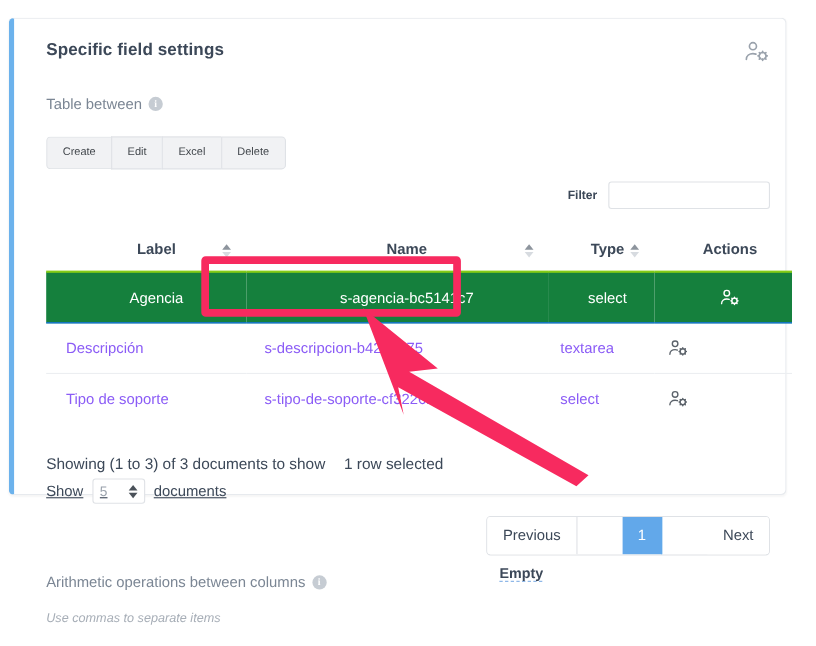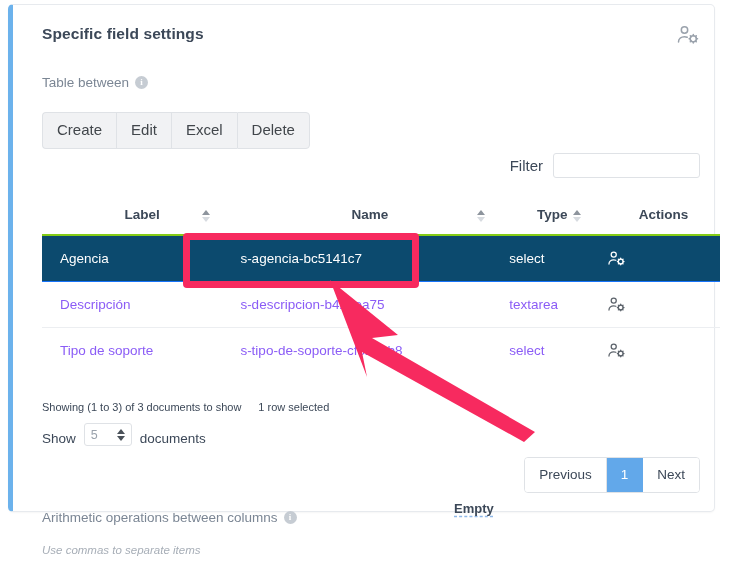--- a/index.html
+++ b/index.html
@@ -15,23 +15,23 @@
     position: relative;
     width: 742px;
     height: 587px;
     background: #ffffff;
   }
 
   
   .card {
     position: absolute;
     left: 8px;
-    top: 4px;
+    top: 16px;
     width: 707px;
-    height: 508px;
+    height: 434px;
     background: #ffffff;
     border: 1px solid #e7eaee;
     border-left: 5px solid #6cb2ec;
     border-radius: 5px;
     box-sizing: border-box;
     box-shadow: 0 1px 2px rgba(0,0,0,0.04);
   }
 
   .card-title {
     position: absolute;
@@ -105,21 +105,21 @@
 
   
   .btn-group {
     position: absolute;
     left: 29px;
     top: 107px;
     display: flex;
   }
   .btn-group button {
     font-family: "Liberation Sans", sans-serif;
-    font-size: 15px;
+    font-size: 10px;
     color: #41464b;
     background: #f1f2f4;
     border: 1px solid #dfe2e6;
     border-right: none;
     padding: 7px 14px 8px 14px;
     cursor: pointer;
     line-height: 1.3;
   }
   .btn-group button:first-child {
     border-top-left-radius: 4px;
@@ -134,22 +134,23 @@
   
   .filter-wrap {
     position: absolute;
     right: 14px;
     top: 148px;
     display: flex;
     align-items: center;
     gap: 10px;
   }
   .filter-label {
-    font-size: 15px;
-    color: #3c4858;
+    font-size: 11px;
+    color: #3c4858;
+    font-weight: bold;
   }
   .filter-input {
     width: 147px;
     height: 25px;
     border: 1px solid #dfe2e6;
     border-radius: 3px;
     background: #ffffff;
     font-family: "Liberation Sans", sans-serif;
     font-size: 13px;
     padding: 0 6px;
@@ -211,55 +212,57 @@
     font-size: 13.5px;
     border-bottom: 1px solid #eceef1;
     vertical-align: middle;
   }
   td.col-label  { padding-left: 18px; }
   td.col-name   { padding-left: 16px; }
   td.col-type   { padding-left: 10px; }
   td.col-actions{ padding-left: 12px; }
 
   tbody tr.selected td {
-    background: #0c4a6e;
+    background: #15803d;
     color: #ffffff;
     border-bottom-color: #1673f9;
+    text-align: center;
   }
   tbody tr:last-child td { border-bottom: none; }
 
   .row-action-icon {
     width: 19px;
     height: 19px;
     color: #5c636b;
     cursor: pointer;
     display: inline-block;
     vertical-align: middle;
   }
   tr.selected .row-action-icon { color: #ffffff; }
 
   
   .table-info {
     position: absolute;
     left: 29px;
     top: 396px;
-    font-size: 11px;
+    font-size: 14px;
     color: #3c4858;
     display: flex;
     gap: 17px;
   }
   .show-row {
     position: absolute;
     left: 29px;
     top: 418px;
     display: flex;
-    align-items: flex-end;
+    align-items: center;
     gap: 8px;
     font-size: 13.5px;
     color: #3c4858;
+    text-decoration: underline;
   }
   .page-size {
     position: relative;
     display: inline-flex;
     align-items: center;
     width: 48px;
     height: 23px;
     border: 1px solid #dfe2e6;
     border-radius: 3px;
     background: #ffffff;
@@ -293,20 +296,21 @@
   
   .pagination {
     position: absolute;
     right: 14px;
     top: 452px;
     display: flex;
     border: 1px solid #dfe2e6;
     border-radius: 4px;
     overflow: hidden;
     background: #ffffff;
+    gap: 41px;
   }
   .pagination .pg {
     font-family: "Liberation Sans", sans-serif;
     font-size: 13.5px;
     color: #3c4858;
     background: #ffffff;
     border: none;
     border-right: 1px solid #dfe2e6;
     padding: 9px 14px;
     cursor: pointer;

